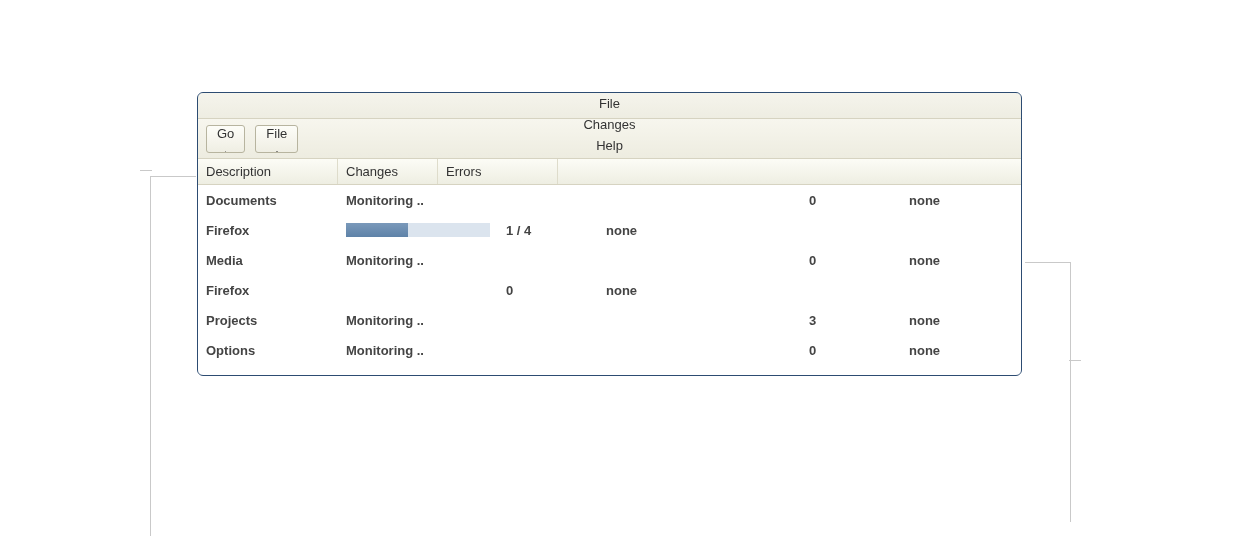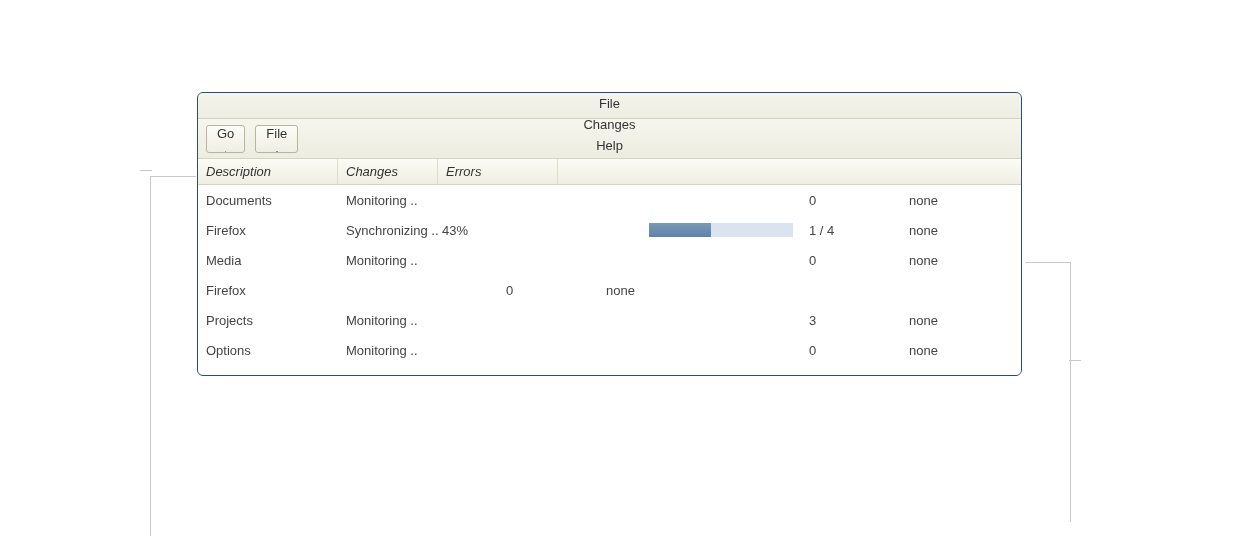--- a/index.html
+++ b/index.html
@@ -103,21 +103,20 @@
     flex-direction: column;
   }
   .headers {
     height: 26px;
     display: flex;
     align-items: stretch;
     background: linear-gradient(to bottom, #fcfcf6 0%, #eeeee2 100%);
     border-bottom: 1px solid #d6d3c1;
     font-size: 13px;
     color: #333;
-    font-style: italic;
   }
   .headers .col {
     display: flex;
     align-items: center;
     padding: 0 8px;
     border-right: 1px solid #dedccb;
   }
   .col-desc   { width: 140px; }
   .col-status { flex: 1; }
   .col-changes{ width: 100px; }
@@ -126,21 +125,21 @@
     background: #ffffff;
   }
   .row {
     height: 30px;
     display: flex;
     align-items: center;
     padding: 0 0;
     font-size: 13px;
     color: #444;
   }
-  .row .cell { padding: 0 8px; }
+  .row .cell { padding: 0 8px; font-weight: bold; }
   .row .cell.desc   { width: 140px; }
   .row .cell.status { flex: 1; display:flex; align-items:flex-start; }
   .row .cell.progress-cell { width: 160px; display:flex; align-items:center; }
   .row .cell.changes{ width: 100px; }
   .row .cell.errors { width: 120px; }
   .progress {
     width: 150px;
     height: 14px;
     background: #dbe4ee;
     position: relative;
@@ -235,23 +234,20 @@
         <div class="cell desc">Documents</div>
         <div class="cell status">
           <span>Monitoring ..</span>
         </div>
         <div class="cell progress-cell"></div>
         <div class="cell changes">0</div>
         <div class="cell errors">none</div>
       </div>
       <div class="row">
         <div class="cell desc">Firefox</div>
-        <div class="cell status">
-          <span>Synchronizing ..  43%</span>
-        </div>
         <div class="cell progress-cell">
           <div class="progress">
             <div class="fill" style="width: 43%;"></div>
           </div>
         </div>
         <div class="cell changes">1 / 4</div>
         <div class="cell errors">none</div>
       </div>
       <div class="row">
         <div class="cell desc">Media</div>

